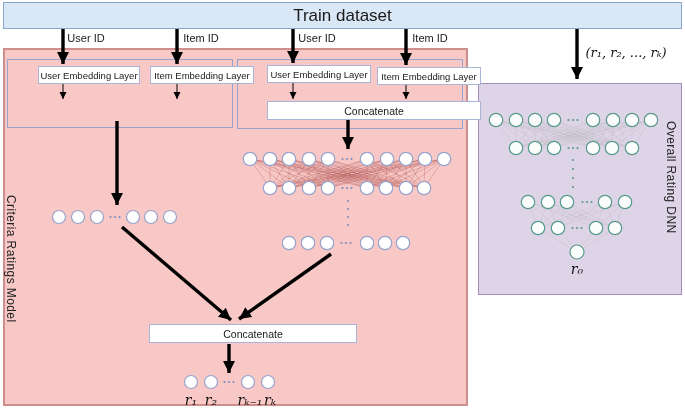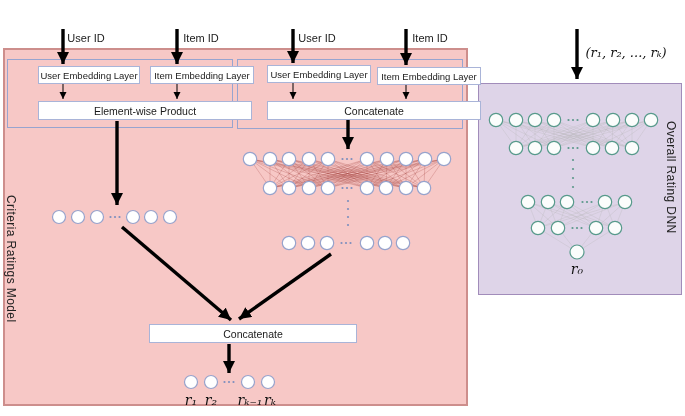--- a/index.html
+++ b/index.html
@@ -32,33 +32,35 @@
   text.math{font-style:italic;font-size:14px;fill:#111;
             font-family:"DejaVu Serif","DejaVu Sans",serif;}
   text.math-sm{font-style:italic;font-size:13px;fill:#111;
             font-family:"DejaVu Serif","DejaVu Sans",serif;}
 </style>
 </head>
 <body>
 
 <div class="canvas">
 
+  <div class="banner">
+    <span>Train dataset</span>
+  </div>
 
   <div class="pink-box"></div>
   <div class="purple-box"></div>
 
   <div class="vtitle" style="left:4px;top:195px;">Criteria Ratings Model</div>
   <div class="vtitle" style="left:664px;top:121px;">Overall Rating DNN</div>
 
   <div class="subbox" style="left:7px;top:59px;width:226px;height:69px;"></div>
   <div class="subbox" style="left:237px;top:59px;width:226px;height:70px;"></div>
 
   <div class="wbox" style="left:14px;top:66px;width:102px;height:18px;">User Embedding Layer</div>
   <div class="wbox" style="left:126px;top:66px;width:104px;height:18px;">Item Embedding Layer</div>
-  <div class="wbox wide" style="left:14px;top:101px;width:214px;height:19px;">Element-wise Product</div>
 
   <div class="wbox" style="left:243px;top:65px;width:104px;height:18px;">User Embedding Layer</div>
   <div class="wbox" style="left:353px;top:67px;width:104px;height:18px;">Item Embedding Layer</div>
   <div class="wbox wide" style="left:243px;top:101px;width:214px;height:19px;">Concatenate</div>
 
   <div class="wbox wide" style="left:125px;top:324px;width:208px;height:19px;">Concatenate</div>
 
   <svg id="dsvg" width="685" height="416" viewBox="0 0 685 416">
     <defs>
       <marker id="ah-b" markerUnits="userSpaceOnUse" markerWidth="13" markerHeight="13" refX="12" refY="6" orient="auto">

